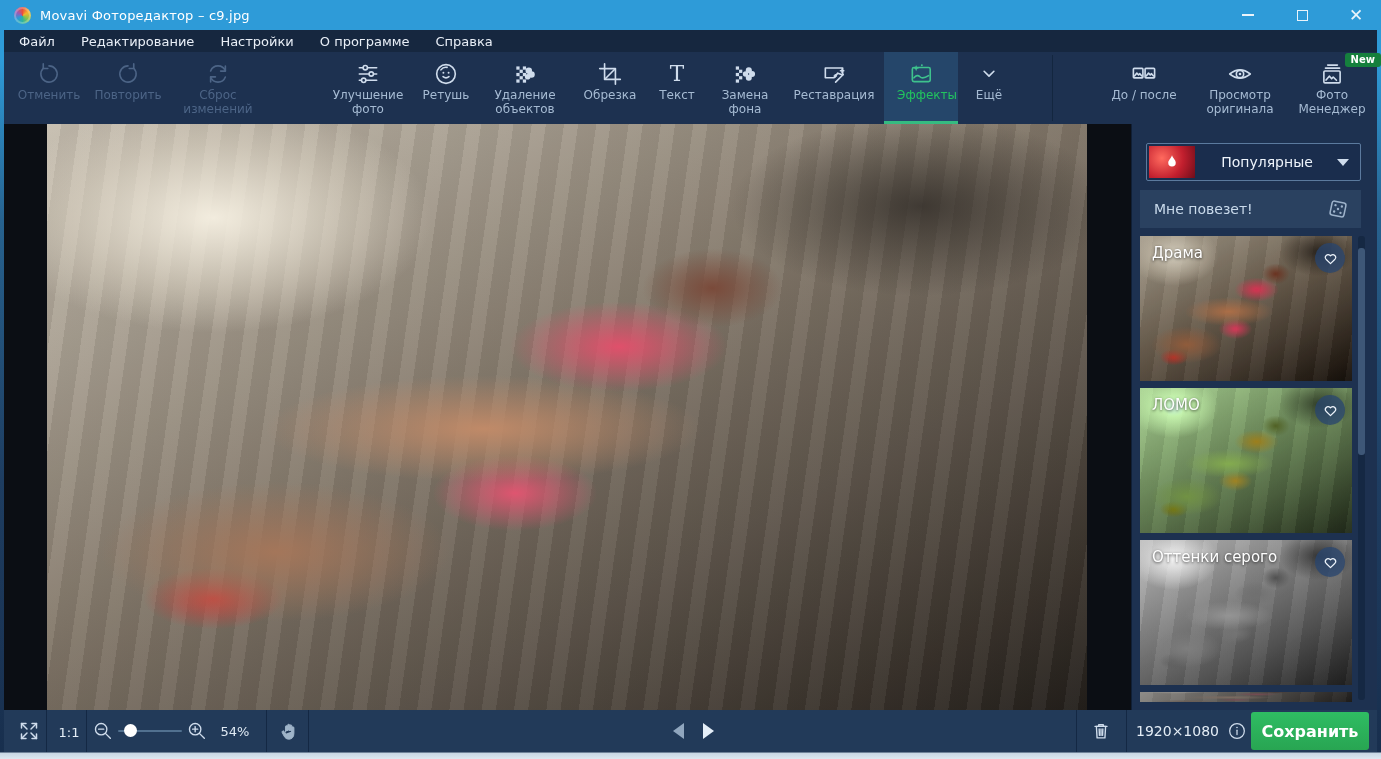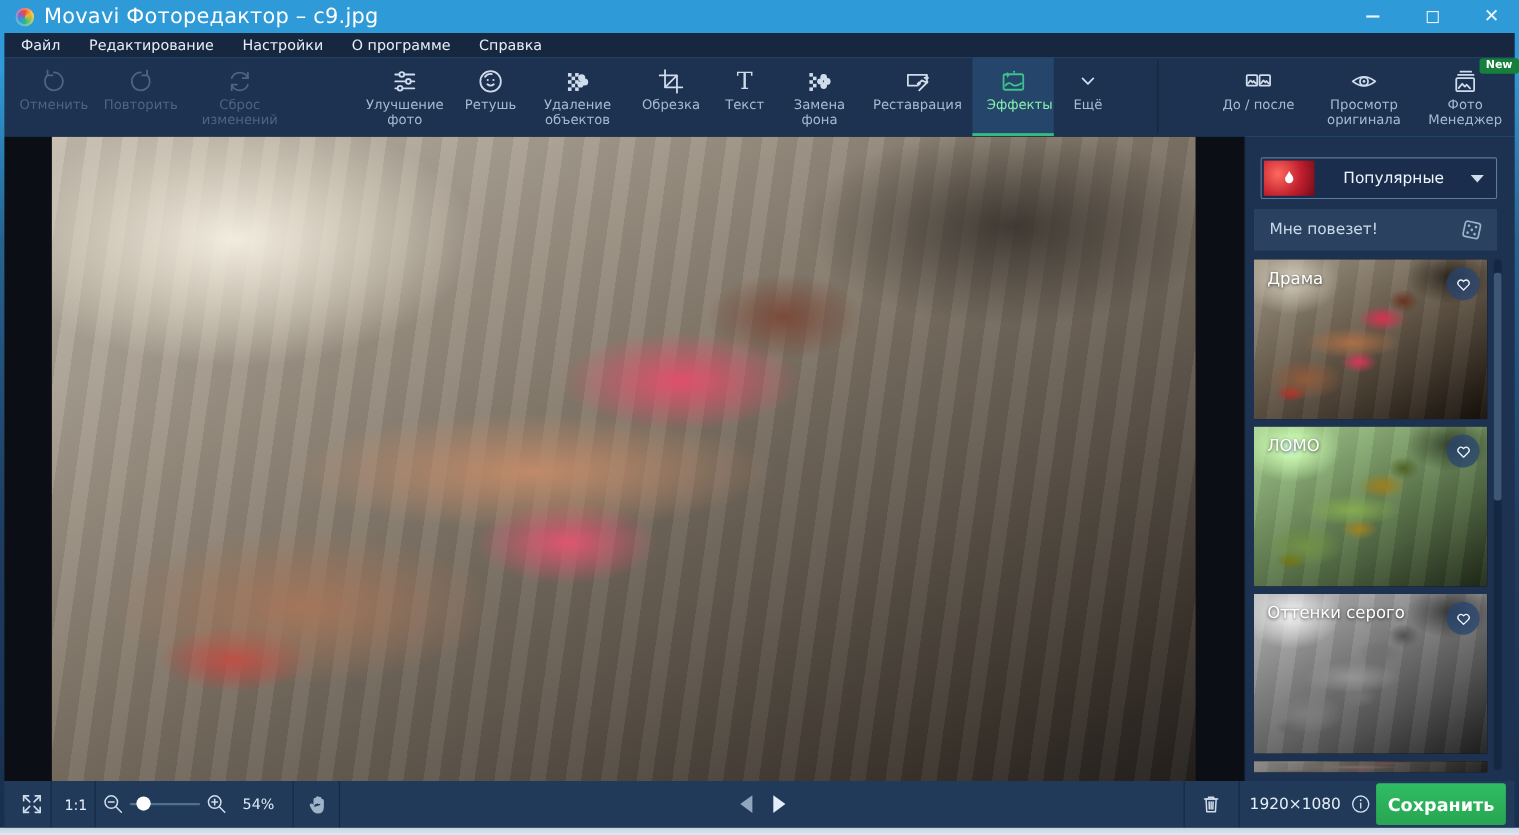--- a/index.html
+++ b/index.html
@@ -11,21 +11,21 @@
     background: linear-gradient(180deg,#2e9bd8 0px,#2e9bd8 60px,#27628f 220px,#1e3d61 480px,#182f4e 750px,#182f4e 752px,#c7d7e4 753px,#dde8f1 759px);
     padding: 0 4px 7px 4px;
     display: flex; flex-direction: column;
   }
 
   
   .titlebar { height:30px; margin:0 -4px; background:#2e9bd8; display:flex; align-items:center; padding:0 12px 0 14px; }
   .app-icon { width:17px; height:17px; border-radius:50%;
     background: conic-gradient(#e94f3d,#f7b32b,#8bc34a,#2bb3a0,#2d9ad8,#9b59b6,#e94f3d);
     margin-right:9px; box-shadow: inset 0 0 0 2px rgba(255,255,255,.25); }
-  .title-text { color:#ffffff; font-size:19px; letter-spacing:.2px; }
+  .title-text { color:#ffffff; font-size:13px; letter-spacing:.2px; }
   .win-controls { margin-left:auto; display:flex; align-items:center; gap:28px; }
   .win-btn { width:26px; height:22px; display:flex; align-items:center; justify-content:center; color:#eaf4fb; font-size:15px; }
   .icon-min { display:block; width:12px; height:2px; background:#eaf4fb; }
   .icon-max { display:block; width:11px; height:11px; border:1.5px solid #eaf4fb; }
   .icon-close { font-size:17px; line-height:1; }
 
   
   .menubar { height:22px; background:#16273f; display:flex; align-items:center; padding-left:2px; }
   .menu-item { color:#e9eff7; font-size:13px; padding:0 13px; height:34px; display:flex; align-items:center; }
 
@@ -33,21 +33,21 @@
   .toolbar { position:relative; height:72px; background:#1d3150; }
   .tb-group { position:absolute; top:0; height:72px; display:flex; }
   .tb-left { left:8px; }
   .tb-center { left:318px; }
   .tb-right { right:2px; }
   .tb-btn { position:relative; height:72px; display:flex; flex-direction:column; align-items:center; padding-top:9px; cursor:pointer; }
   .tb-icon { width:26px; height:26px; display:flex; align-items:center; justify-content:center; }
   .tb-label { margin-top:2px; font-size:12px; line-height:1.15; text-align:center; color:#a6bbd3; }
   .tb-btn.disabled .tb-label { color:#4c6486; }
   .tb-btn.active { background:#25466a; border-bottom:3px solid #35bb81; }
-  .tb-btn.active .tb-label { color:#86efac;margin-left:12px; }
+  .tb-btn.active .tb-label { color:#22c55e;margin-left:12px; }
   .tb-sep { position:absolute; left:1048px; top:3px; bottom:3px; width:1px; background:#13263f; }
   .badge-new { position:absolute; top:1px; right:-6px; background:#15803d; color:#fff; font-size:10px; font-weight:bold;
     padding:1px 6px 2px; border-radius:3px; }
 
   svg.ic { stroke:#cfdcec; stroke-width:1.5; fill:none; stroke-linecap:round; stroke-linejoin:round; }
   .disabled svg.ic { stroke:#4c6486; }
   svg.ic .fillbit { fill:#cfdcec; stroke:none; }
   svg.ic.green { stroke:#3ec28d; }
   svg.ic.green .fillbit { fill:#3ec28d; stroke:none; }
 

